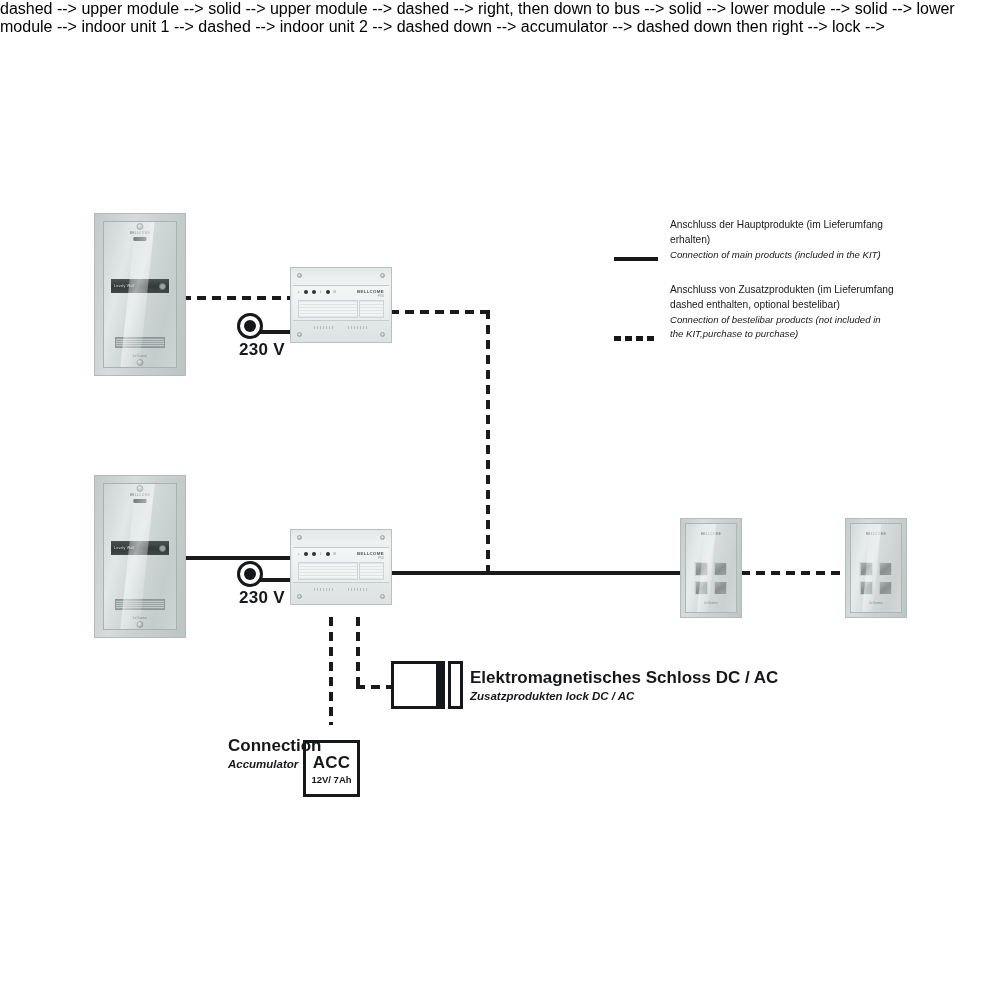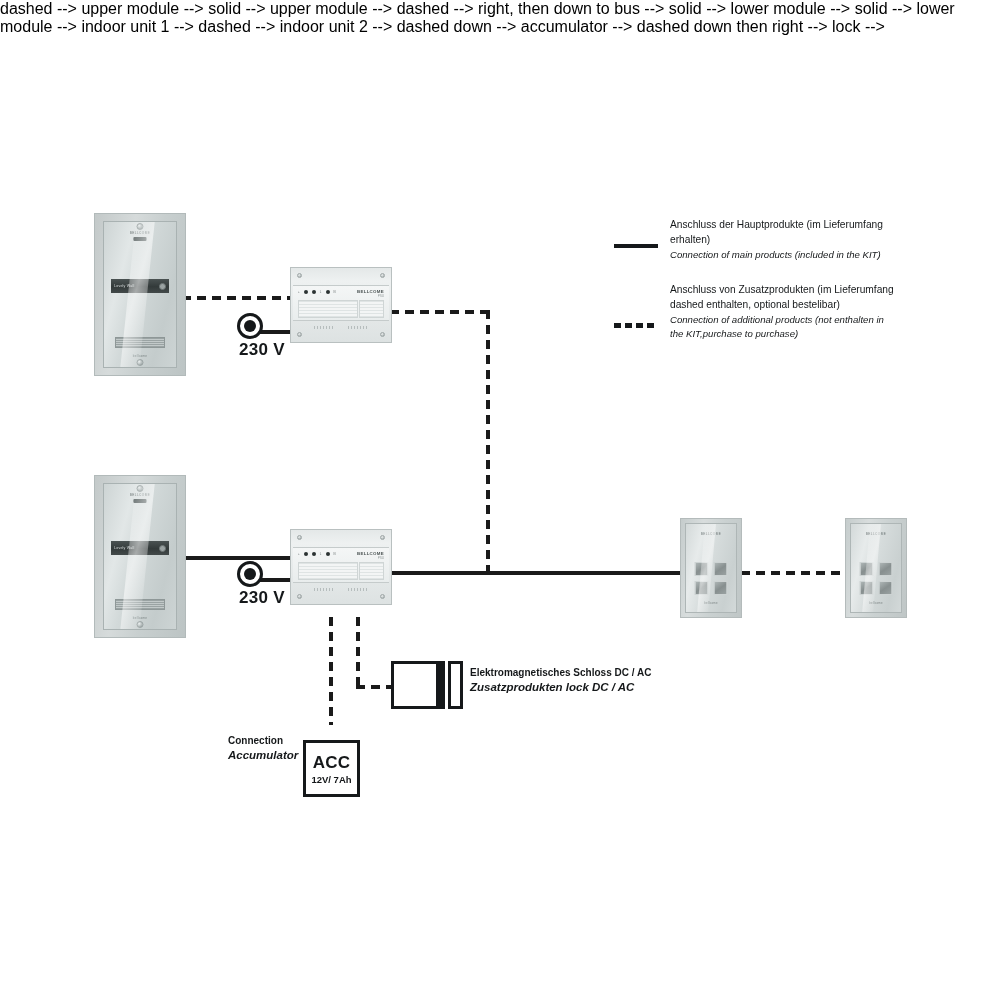--- a/index.html
+++ b/index.html
@@ -413,41 +413,41 @@
   }
   .acc-sub {
     font-size: 9.5px;
     font-weight: bold;
     color: #15181a;
   }
 
   
   .label-block { position: absolute; }
   .lbl-de {
-    font-size: 10px;
+    font-size: 17px;
     font-weight: bold;
     color: #15181a;
     line-height: 1.28;
     white-space: nowrap;
   }
   .lbl-en {
     font-size: 11.5px;
     font-weight: bold;
     font-style: italic;
     color: #15181a;
     line-height: 1.28;
     white-space: nowrap;
   }
 
   
   .legend { position: absolute; }
   .legend-row {
     position: relative;
     display: flex;
-    align-items: center;
+    align-items: flex-end;
     gap: 12px;
   }
   .legend-swatch {
     flex: none;
     width: 44px;
     margin-top: 13px;
   }
   .legend-swatch.solid {
     height: 4px;
     background: #15181a;
@@ -516,21 +516,21 @@
         <div class="legend-de">Anschluss der Hauptprodukte (im Lieferumfang erhalten)</div>
         <div class="legend-en">Connection of main products (included in the KIT)</div>
       </div>
     </div>
 
     <div class="legend-row" style="margin-top:22px;">
       <div class="legend-swatch dashed" style="margin-top:26px;"></div>
       <div class="legend-text">
         <div class="legend-de">Anschluss von Zusatzprodukten (im Lieferumfang</div>
         <div class="legend-de">dashed enthalten, optional bestelibar)</div>
-        <div class="legend-en">Connection of additional products (not enthalten in</div>
+        <div class="legend-en">Connection of bestelibar products (not included in</div>
         <div class="legend-en">the KIT,purchase to purchase)</div>
       </div>
     </div>
   </div>
 
   
   <div class="door-station" style="left:94px; top:213px;">
     <div class="ds-inner">
       <div class="ds-screw top"></div>
       <div class="ds-logo">BELLCOME</div>

